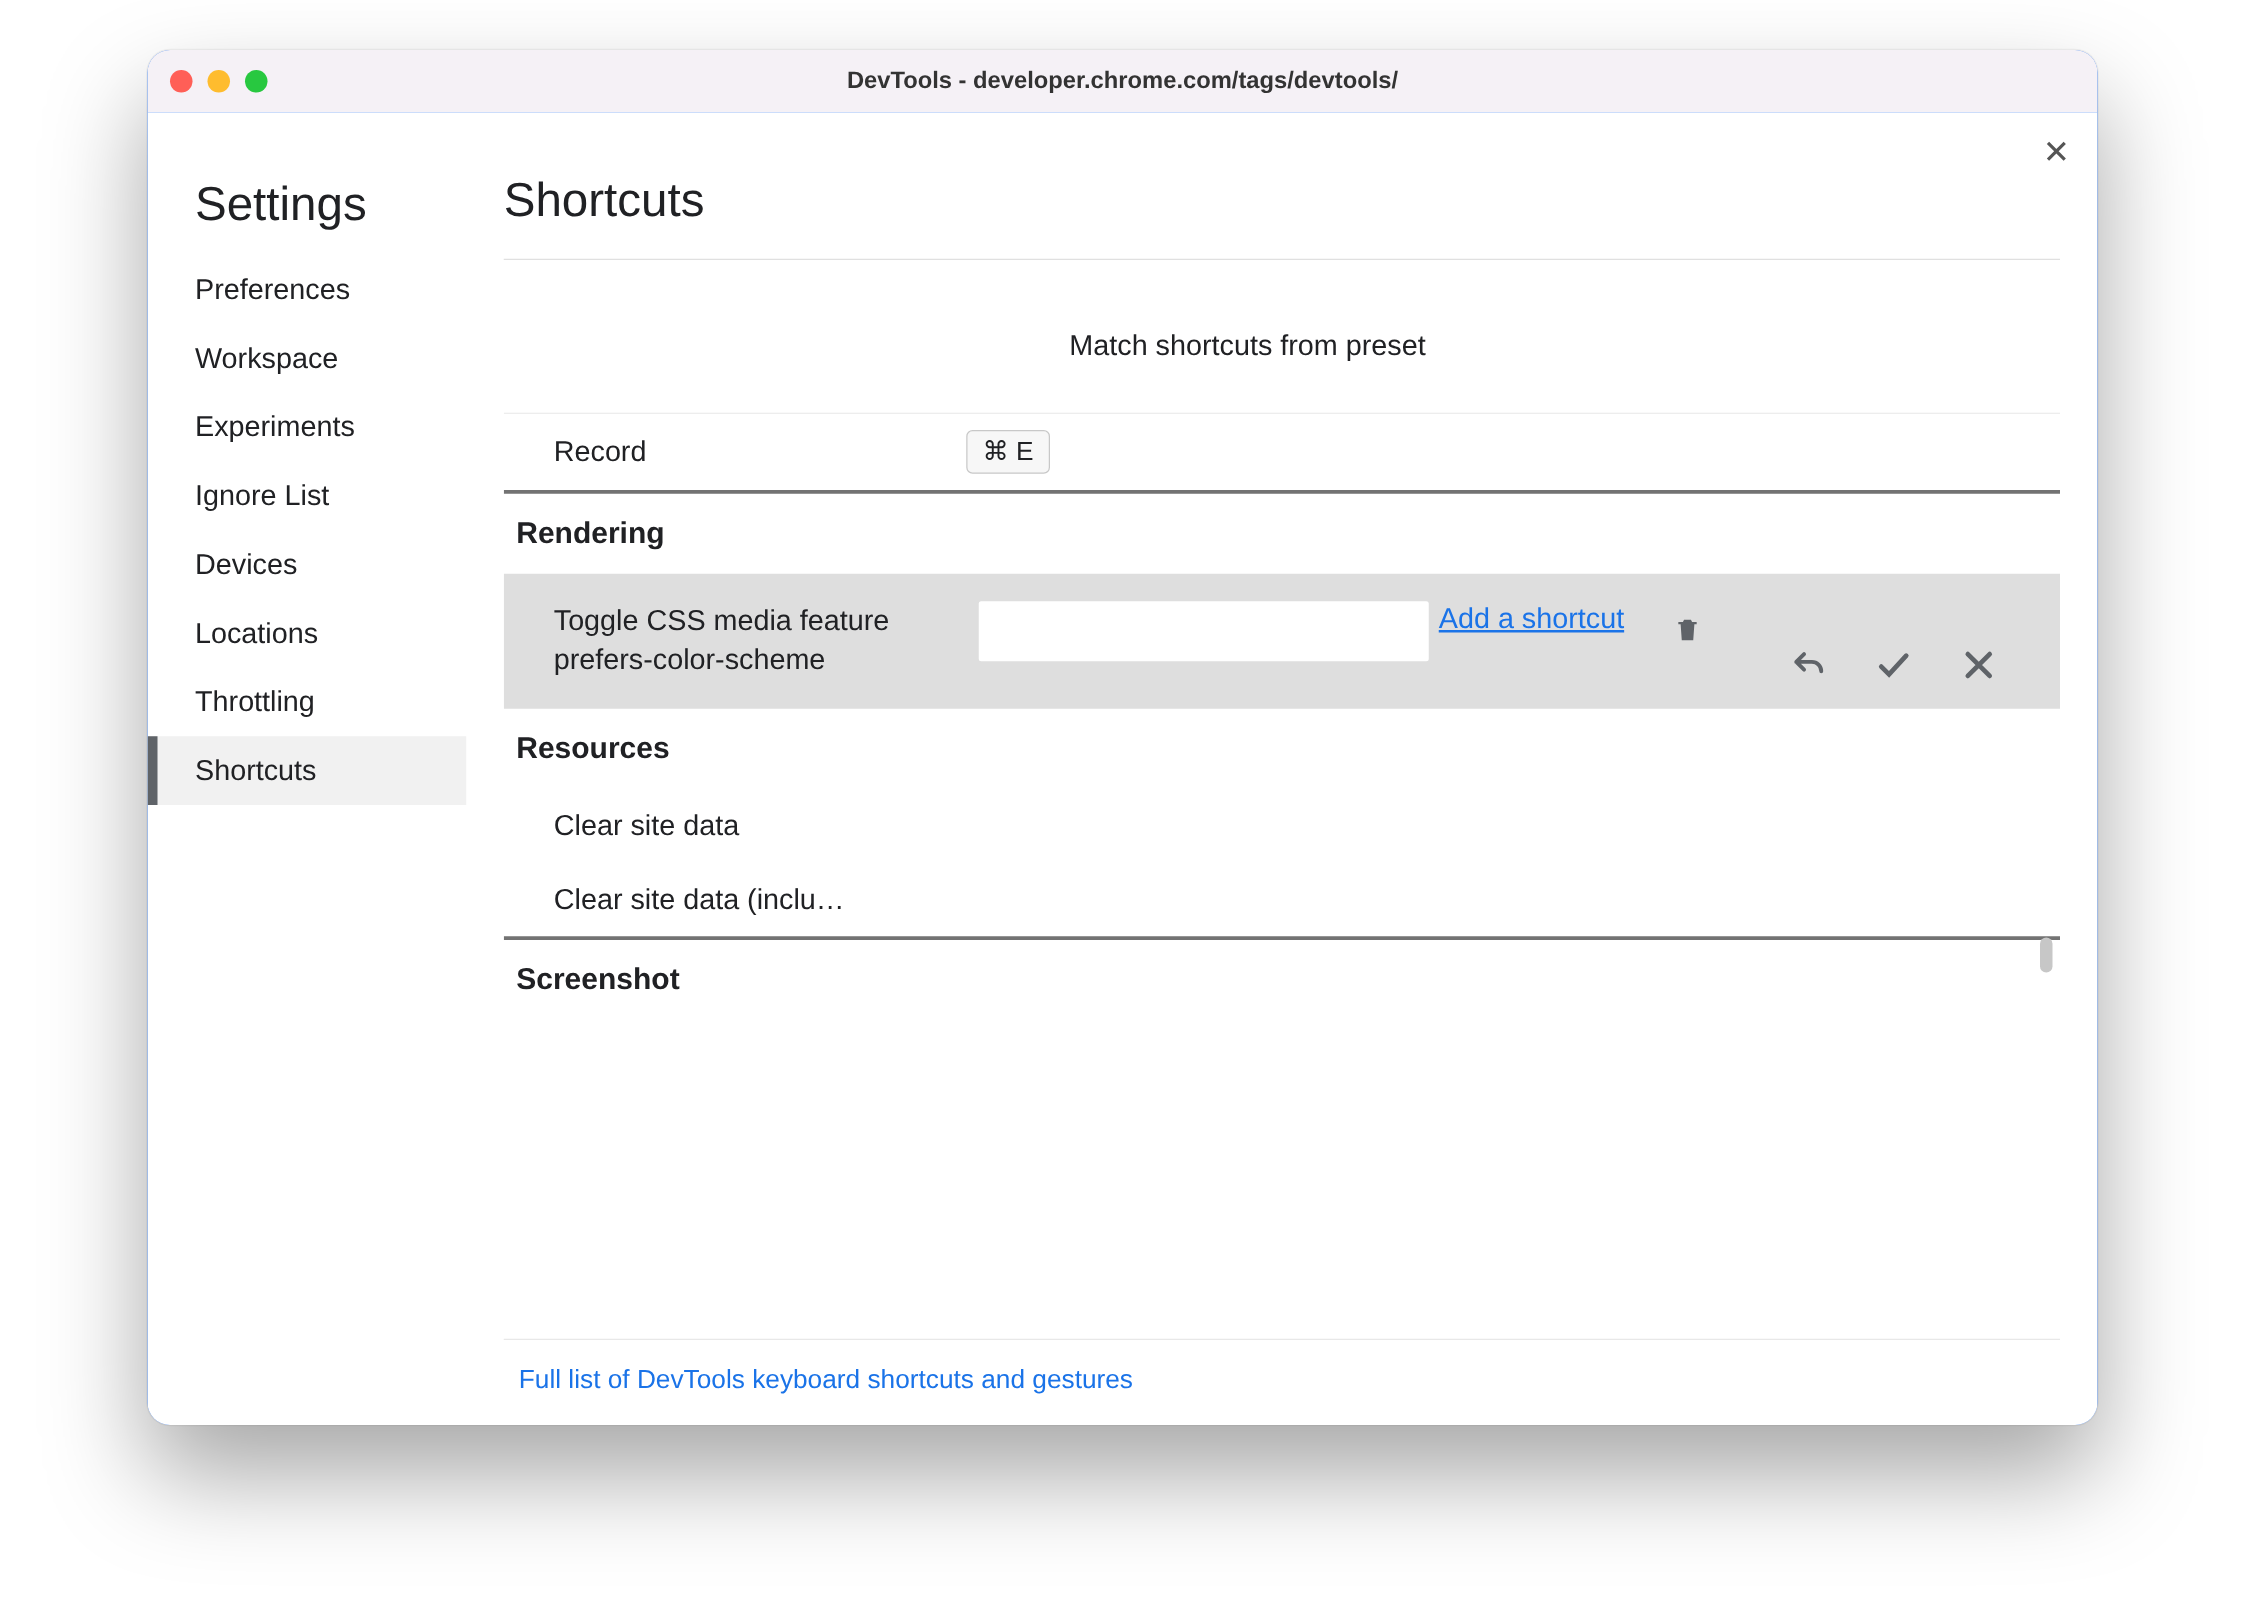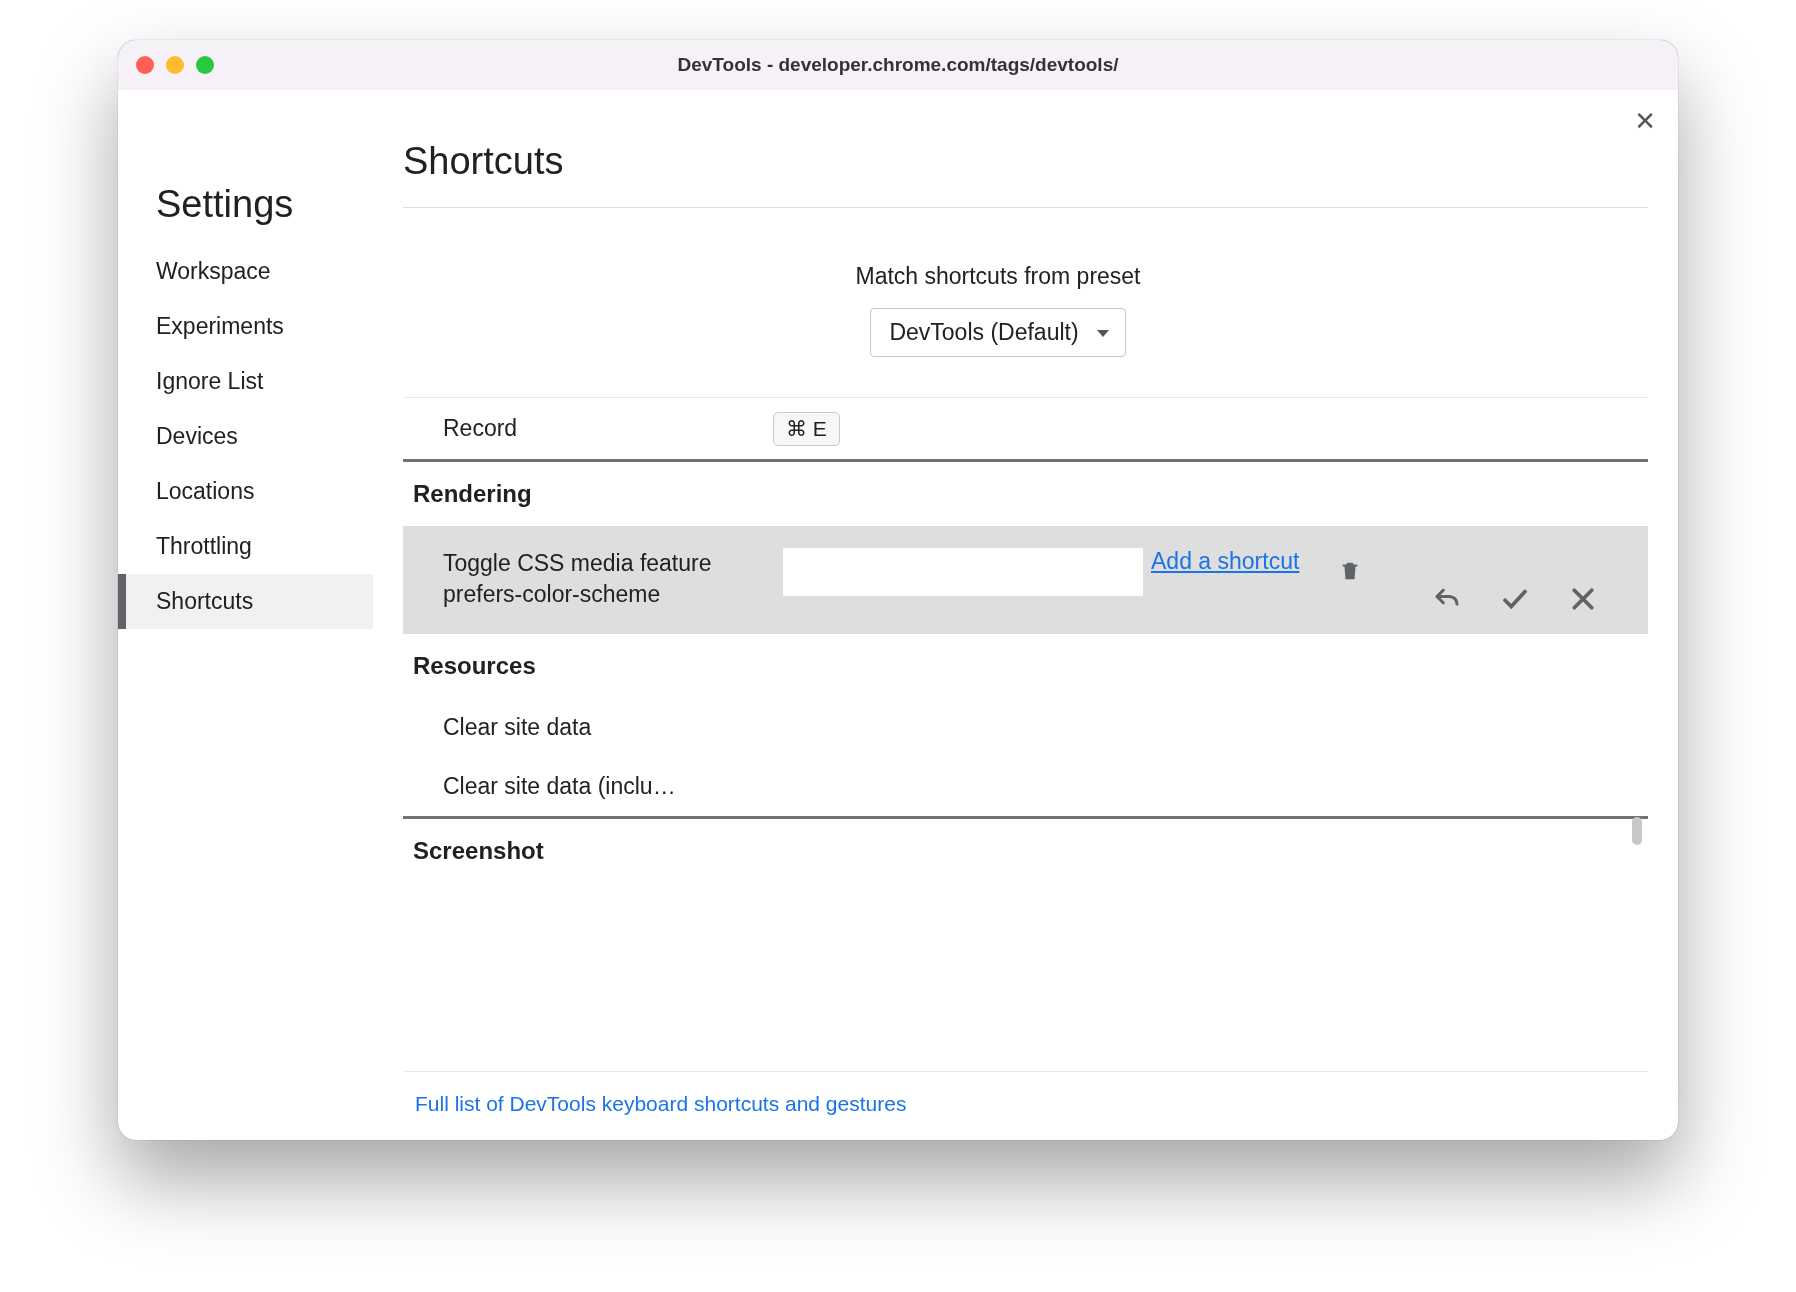--- a/index.html
+++ b/index.html
@@ -59,21 +59,20 @@
     right: 22px;
     font-size: 26px;
     color: #555;
     cursor: pointer;
     line-height: 1;
   }
   .sidebar {
     width: 255px;
     padding-top: 53px;
     flex-shrink: 0;
-    margin-top: 40px;
   }
   .sidebar-title {
     font-size: 38px;
     font-weight: 400;
     color: #202124;
     padding: 0 0 18px 38px;
   }
   .sidebar-item {
     font-size: 23px;
     color: #202124;
@@ -271,37 +270,35 @@
       <div class="tl green"></div>
     </div>
     <div class="title-text">DevTools - developer.chrome.com/tags/devtools/</div>
   </div>
 
   <div class="content">
     <div class="close-x">✕</div>
 
     <div class="sidebar">
       <div class="sidebar-title">Settings</div>
+      <div class="sidebar-item">Preferences</div>
       <div class="sidebar-item">Workspace</div>
       <div class="sidebar-item">Experiments</div>
       <div class="sidebar-item">Ignore List</div>
       <div class="sidebar-item">Devices</div>
       <div class="sidebar-item">Locations</div>
       <div class="sidebar-item">Throttling</div>
       <div class="sidebar-item active">Shortcuts</div>
     </div>
 
     <div class="main">
       <div class="page-title">Shortcuts</div>
 
       <div class="preset-row">
         <span class="preset-label">Match shortcuts from preset</span>
-        <div class="preset-select">
-          <span>DevTools (Default)</span>
-        </div>
       </div>
 
       <div class="scroll-container">
 
         <div class="shortcut-row">
           <span class="shortcut-name">Record</span>
           <span class="kbd">⌘ E</span>
         </div>
 
         <div class="section-header">Rendering</div>

